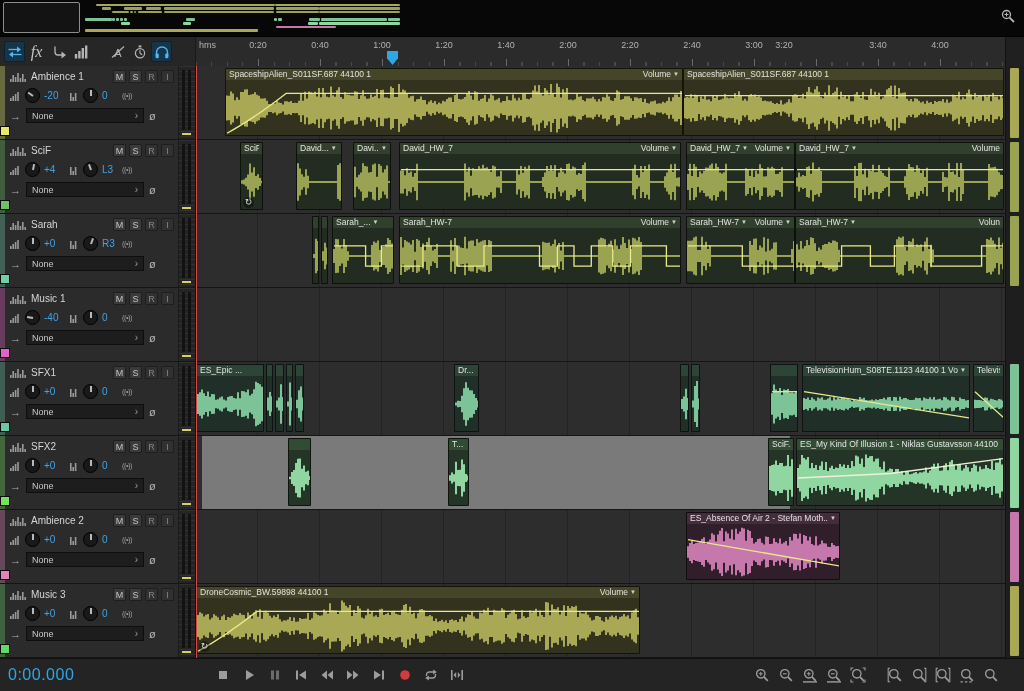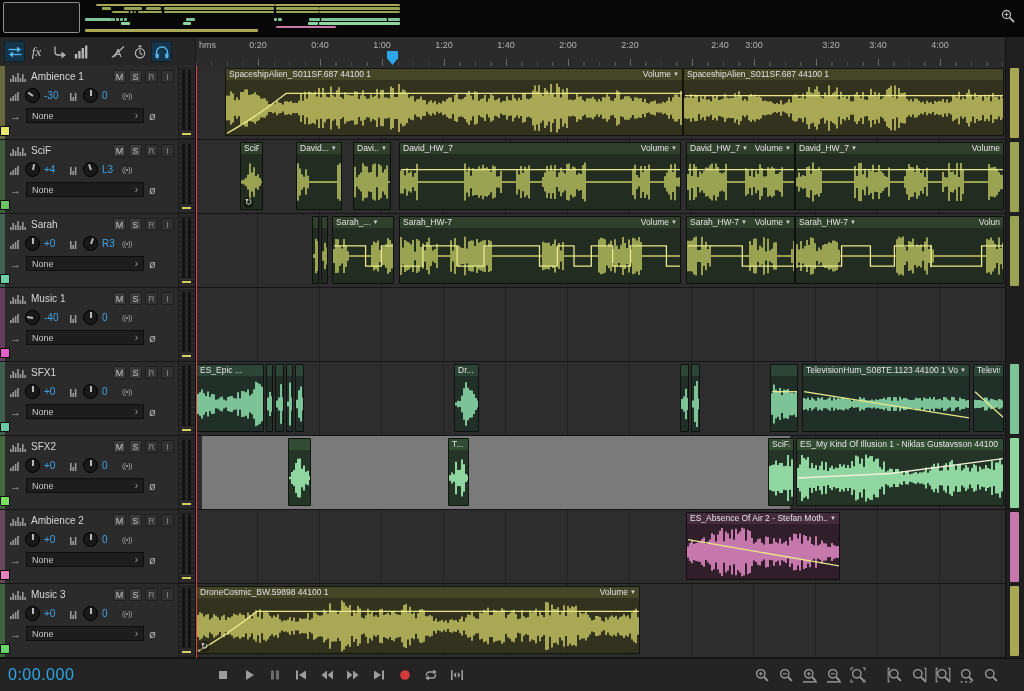--- a/index.html
+++ b/index.html
@@ -11,21 +11,21 @@
   .ov-box{position:absolute;left:3px;top:2px;width:75px;height:29px;border:1px solid #8d8d8d;border-radius:2px;background:#131313;}
   .ov-clip{position:absolute;height:2.6px;border-radius:1px;}
   .ov-nav{position:absolute;right:6px;top:8px;color:#b5b5b5;width:18px;height:18px;}
 
   
   .midrow{position:absolute;left:0;top:37px;width:100%;height:29px;background:#262626;border-bottom:1px solid #101010;}
   .tools{position:absolute;left:0;top:0;width:196px;height:100%;display:flex;align-items:center;padding-left:4px;box-sizing:border-box;border-right:1px solid #191919;background:#262626;gap:1px;}
   .tool-btn{width:21px;height:21px;display:flex;align-items:center;justify-content:center;color:#b4b4b4;border-radius:2px;}
   .tool-btn.active{background:#15354a;color:#56b4ee;border:1px solid #0b2230;box-sizing:border-box;}
   .tool-sep{width:14px;height:100%;}
-  .fx-glyph{font-style:italic;font-size:13px;font-family:"Liberation Serif",serif;color:#c4c4c4;}
+  .fx-glyph{font-style:italic;font-size:16px;font-family:"Liberation Serif",serif;color:#c4c4c4;}
   .ruler{position:absolute;left:196px;top:0;right:18px;height:100%;background:#2b2b2b;overflow:hidden;}
   .minor-ticks{position:absolute;left:0;right:0;bottom:0;height:4px;
      background:repeating-linear-gradient(to right,rgba(255,255,255,0.14) 0 1px,transparent 1px 15.5px);}
   .ruler-tick{position:absolute;bottom:0;width:1px;height:7px;background:#6a6a6a;}
   .ruler-label{position:absolute;top:3px;transform:translateX(-50%);font-size:9px;color:#b2b2b2;white-space:nowrap;}
   .hms{position:absolute;left:3px;top:3px;font-size:9px;color:#b2b2b2;}
   .ph-marker{position:absolute;left:191px;top:14px;width:11px;height:14px;background:#2ea7e8;
      clip-path:polygon(0 0,100% 0,100% 52%,50% 100%,0 52%);}
   .ruler-corner{position:absolute;right:0;top:0;width:18px;height:100%;background:#202020;border-left:1px solid #121212;}
 
@@ -200,25 +200,25 @@
           <div class="ruler-label" style="left: 186px;">1:00</div>
           <div class="ruler-tick" style="left: 248px;"></div>
           <div class="ruler-label" style="left: 248px;">1:20</div>
           <div class="ruler-tick" style="left: 310px;"></div>
           <div class="ruler-label" style="left: 310px;">1:40</div>
           <div class="ruler-tick" style="left: 372px;"></div>
           <div class="ruler-label" style="left: 372px;">2:00</div>
           <div class="ruler-tick" style="left: 434px;"></div>
           <div class="ruler-label" style="left: 434px;">2:20</div>
           <div class="ruler-tick" style="left: 496px;"></div>
-          <div class="ruler-label" style="left: 524px;">2:40</div>
+          <div class="ruler-label" style="left: 496px;">2:40</div>
           <div class="ruler-tick" style="left: 558px;"></div>
           <div class="ruler-label" style="left: 558px;">3:00</div>
           <div class="ruler-tick" style="left: 620px;"></div>
-          <div class="ruler-label" style="left: 635px;">3:20</div>
+          <div class="ruler-label" style="left: 588px;">3:20</div>
           <div class="ruler-tick" style="left: 682px;"></div>
           <div class="ruler-label" style="left: 682px;">3:40</div>
           <div class="ruler-tick" style="left: 744px;"></div>
           <div class="ruler-label" style="left: 744px;">4:00</div>
         </div>
       <div class="ph-marker"></div>
     </div>
     <div class="ruler-corner"></div>
   </div>
 
@@ -278,21 +278,21 @@
                 <svg width="11" height="10" viewBox="0 0 11 10">
                   <rect x="0" y="7" width="1.6" height="3" fill="currentColor"></rect>
                   <rect x="2.4" y="5" width="1.6" height="5" fill="currentColor"></rect>
                   <rect x="4.8" y="3" width="1.6" height="7" fill="currentColor"></rect>
                   <rect x="7.199999999999999" y="1" width="1.6" height="9" fill="currentColor"></rect>
                 </svg>
               </span>
               <span class="knob">
                 <i style="transform:rotate(-54deg)"></i>
               </span>
-              <span class="val">-30</span>
+              <span class="val">-20</span>
               <span class="mini-icon">
                 <svg width="9" height="10" viewBox="0 0 9 10">
                   <rect x="0" y="2" width="1.6" height="8" fill="currentColor"></rect>
                   <rect x="2.4" y="6" width="1.6" height="4" fill="currentColor"></rect>
                   <rect x="4.8" y="2" width="1.6" height="8" fill="currentColor"></rect>
                 </svg>
               </span>
               <span class="knob">
                 <i style="transform:rotate(0deg)"></i>
               </span>

